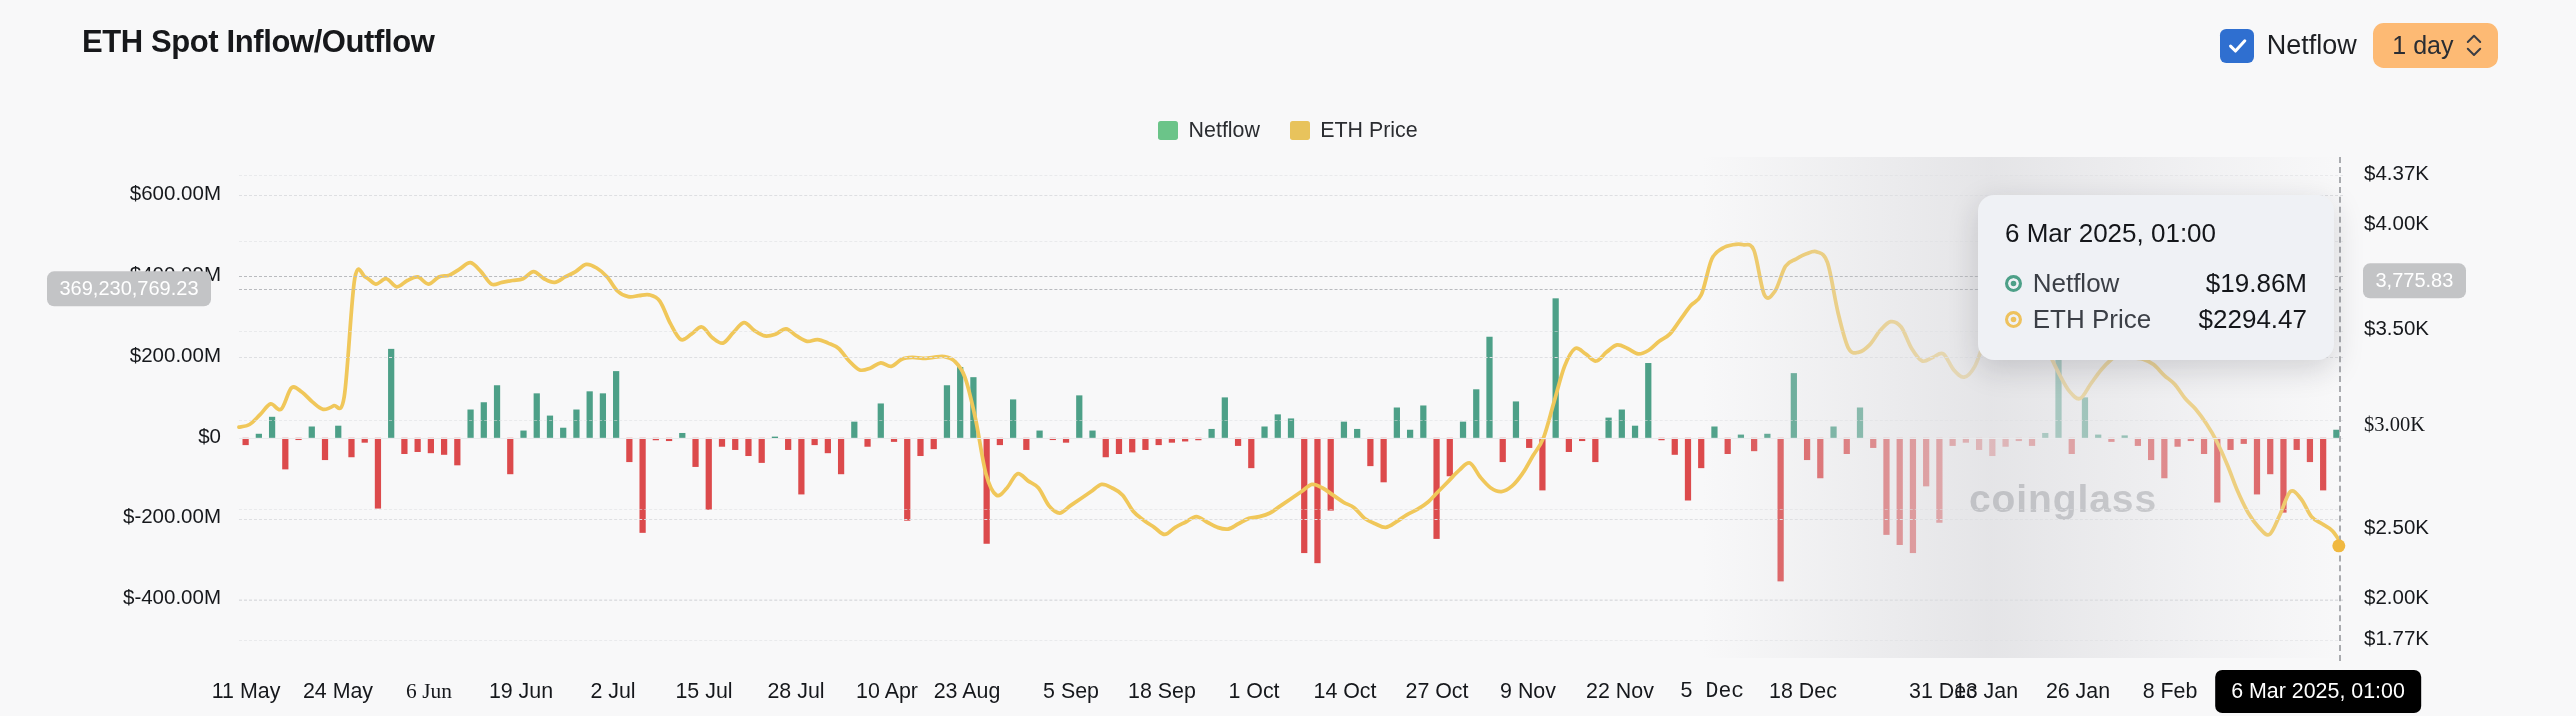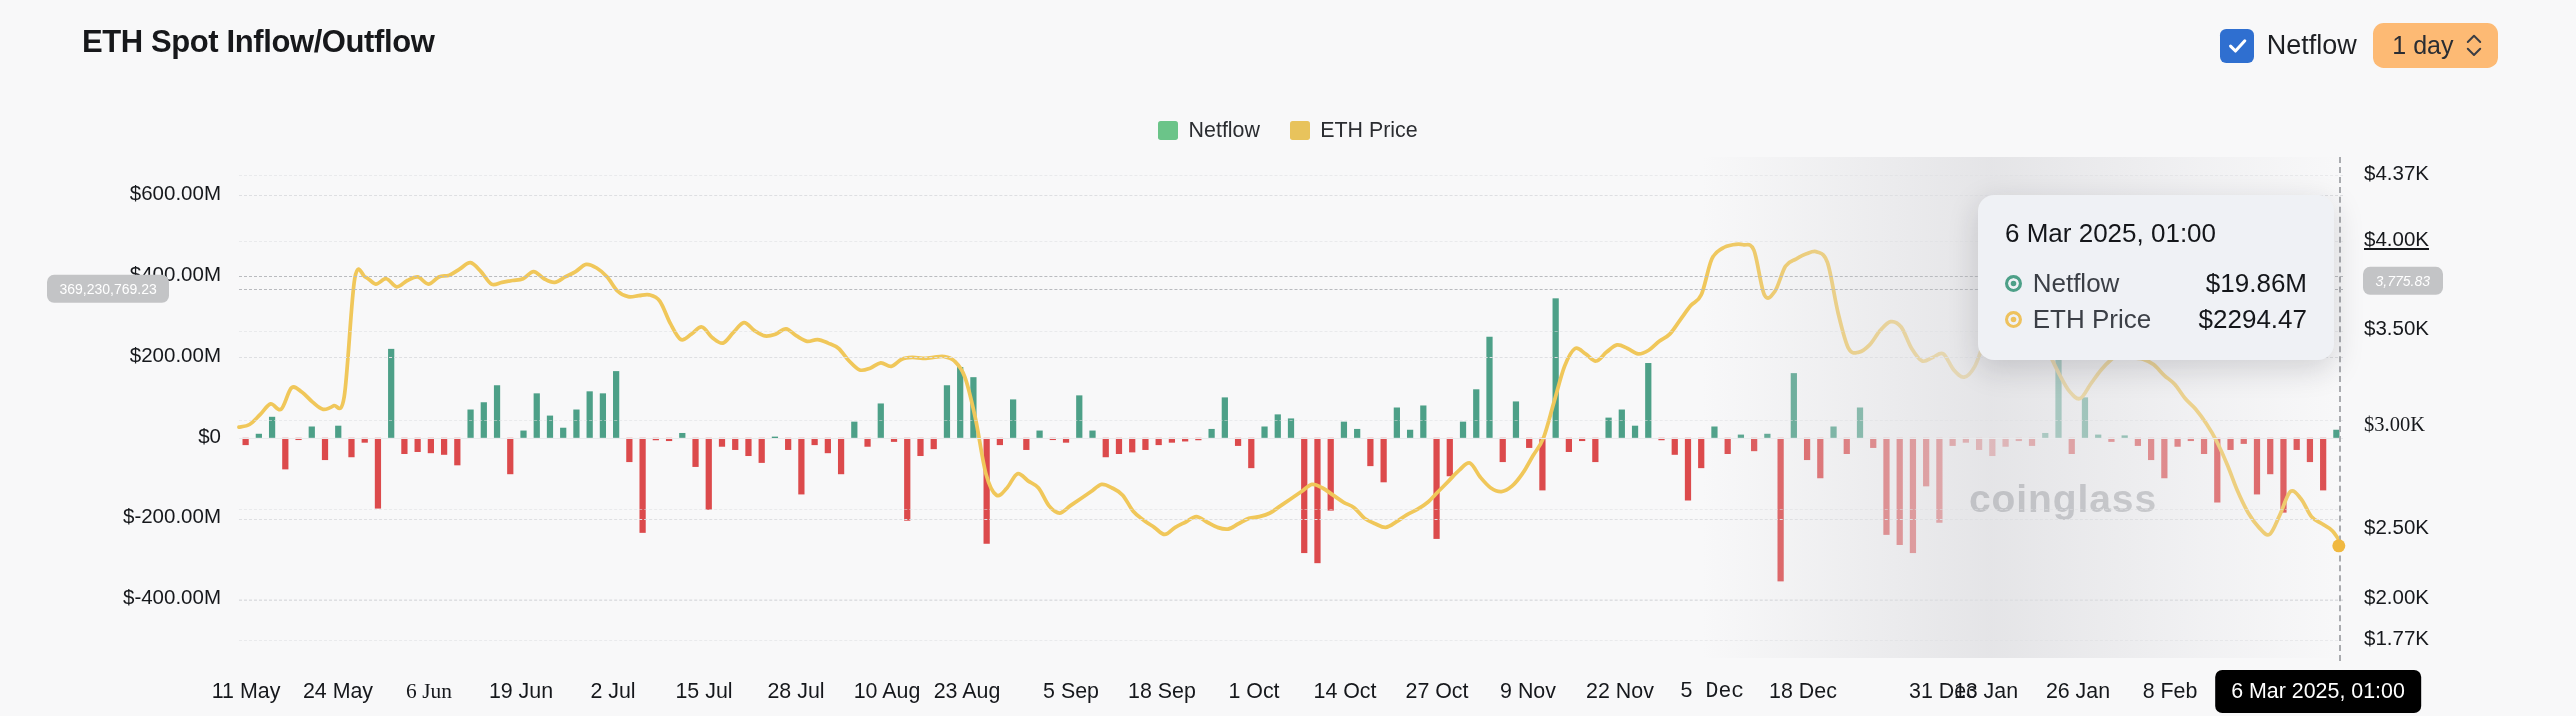--- a/index.html
+++ b/index.html
@@ -78,24 +78,24 @@
   .crosshair-v {
     position: absolute; top: -18px; height: 504px; width: 0;
     border-left: 2.7px dashed #a9abaf;
   }
   .crosshair-dot {
     position: absolute; width: 13.4px; height: 13.4px; border-radius: 50%;
     background: #f0b840; transform: translate(-50%, -50%);
   }
   .axis-tag {
     position: absolute; background: #c3c4c6; color: #ffffff;
-    font-size: 14px; border-radius: 7.1px; padding: 6.2px 12.5px; white-space: nowrap;
+    font-size: 20px; border-radius: 7.1px; padding: 6.2px 12.5px; white-space: nowrap;
   }
   .axis-tag-left { transform: translateY(-50%); }
-  .axis-tag-right { transform: translateY(-50%); font-style: italic; }
+  .axis-tag-right { transform: translateY(-50%); }
   .x-axis-tag {
     position: absolute; background: #000000; color: #ffffff;
     font-size: 21.4px; border-radius: 7.1px; padding: 9px 16px; white-space: nowrap;
     top: 495px; transform: translateX(-50%);
   }
 
   
   .fade-overlay {
     position: absolute; top: -18px; height: 501px; right: 0; width: 641px;
     background: linear-gradient(to right, rgba(226,226,228,0) 0%, rgba(222,222,225,0.75) 45%, rgba(228,228,231,0.35) 78%, rgba(248,248,249,0) 100%);
@@ -341,40 +341,40 @@
         <div class="y-label-left" style="top: 168px; left: -169px; width: 151px;">$200.00M</div>
         <div class="grid-line" style="top: 263px;"></div>
         <div class="y-label-left" style="top: 249px; left: -169px; width: 151px;">$0</div>
         <div class="grid-line" style="top: 344px;"></div>
         <div class="y-label-left" style="top: 329px; left: -169px; width: 151px;">$-200.00M</div>
         <div class="grid-line" style="top: 425px;"></div>
         <div class="y-label-left" style="top: 410px; left: -169px; width: 151px;">$-400.00M</div>
         <div class="grid-line" style="top: 0px; opacity: 0.55;"></div>
         <div class="y-label-right" style="top: -14.3px; left: 2125px;">$4.37K</div>
         <div class="grid-line" style="top: 66px; opacity: 0.55;"></div>
-        <div class="y-label-right" style="top: 52px; left: 2125px; text-decoration: underline;">$4.00K</div>
+        <div class="y-label-right" style="top: 36px; left: 2125px;">$4.00K</div>
         <div class="grid-line" style="top: 156px; opacity: 0.55;"></div>
         <div class="y-label-right" style="top: 141px; left: 2125px;">$3.50K</div>
         <div class="grid-line" style="top: 245px; opacity: 0.55;"></div>
         <div class="y-label-right" style="top: 238px; left: 2125px; font-family: Liberation Serif, serif;">$3.00K</div>
         <div class="grid-line" style="top: 334px; opacity: 0.55;"></div>
         <div class="y-label-right" style="top: 340px; left: 2125px;">$2.50K</div>
         <div class="grid-line" style="top: 424px; opacity: 0.55;"></div>
         <div class="y-label-right" style="top: 410px; left: 2125px;">$2.00K</div>
         <div class="grid-line" style="top: 465px; opacity: 0.55;"></div>
         <div class="y-label-right" style="top: 451px; left: 2125px;">$1.77K</div>
         <div class="zero-line" style="top: 263px;"></div>
         <div class="x-label" style="left: 7.1px;">11 May</div>
         <div class="x-label" style="left: 99px;">24 May</div>
         <div class="x-label" style="left: 190px; font-family: Liberation Serif, serif;">6 Jun</div>
         <div class="x-label" style="left: 282px;">19 Jun</div>
         <div class="x-label" style="left: 374px;">2 Jul</div>
         <div class="x-label" style="left: 465px;">15 Jul</div>
         <div class="x-label" style="left: 557px;">28 Jul</div>
-        <div class="x-label" style="left: 648px;">10 Aug</div>
+        <div class="x-label" style="left: 648px;">10 Apr</div>
         <div class="x-label" style="left: 728px;">23 Aug</div>
         <div class="x-label" style="left: 832px;">5 Sep</div>
         <div class="x-label" style="left: 923px;">18 Sep</div>
         <div class="x-label" style="left: 1015px;">1 Oct</div>
         <div class="x-label" style="left: 1106px;">14 Oct</div>
         <div class="x-label" style="left: 1198px;">27 Oct</div>
         <div class="x-label" style="left: 1289px;">9 Nov</div>
         <div class="x-label" style="left: 1381px;">22 Nov</div>
         <div class="x-label" style="left: 1473px; font-family: Liberation Mono, monospace;">5 Dec</div>
         <div class="x-label" style="left: 1564px;">18 Dec</div>

